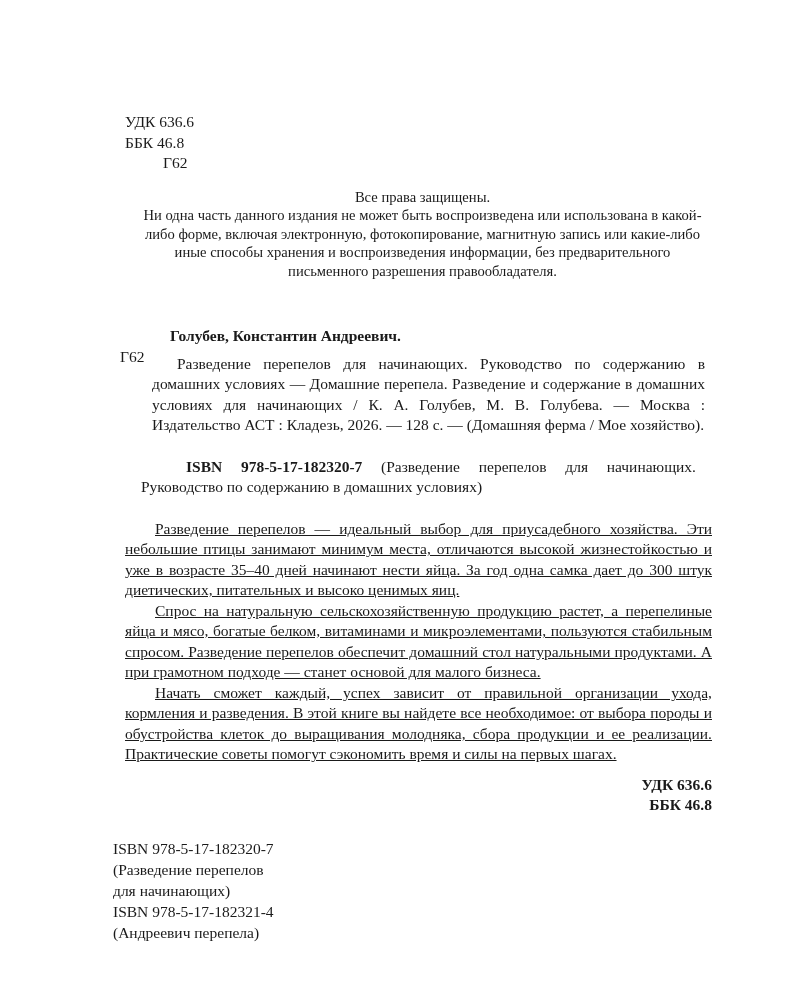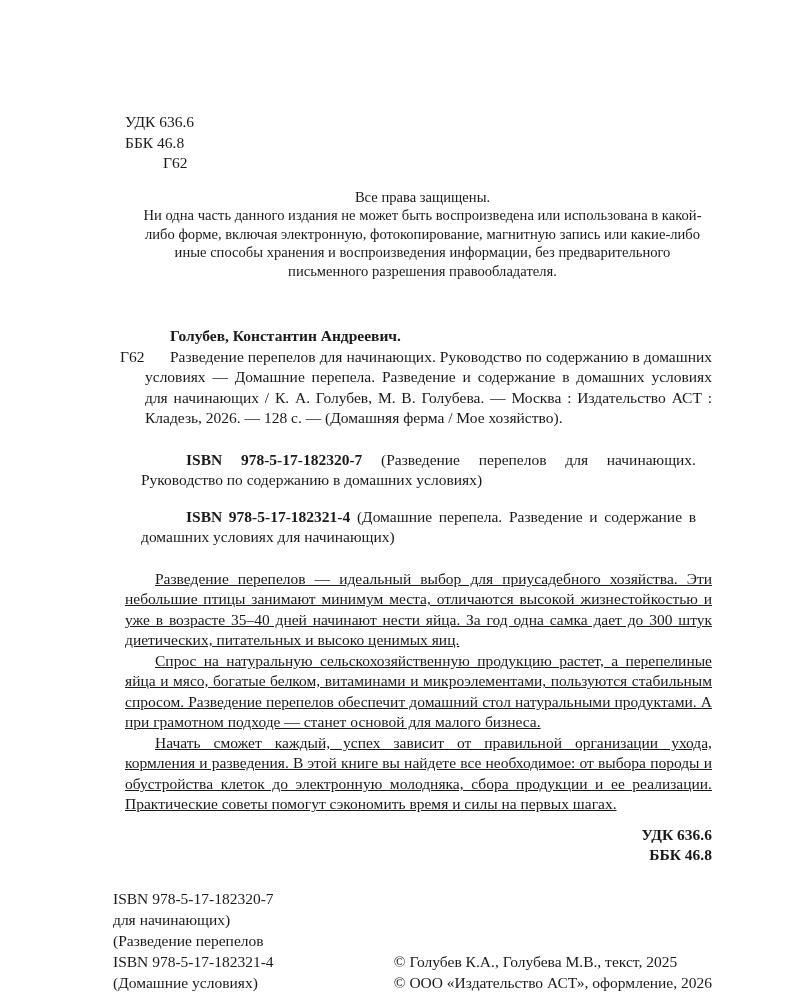--- a/index.html
+++ b/index.html
@@ -42,21 +42,21 @@
     margin: 9px 0 0 0;
     padding-left: 25px;
     font-weight: bold;
   }
   .biblio-code {
     position: absolute;
     left: -25px;
     top: 20.5px;
   }
   .biblio-desc {
-    margin: 0;
+    margin: 7px;
     text-align: justify;
     text-indent: 25px;
   }
 
   
   .isbn-block { margin-top: 21px; margin-left: 0; }
   .isbn-entry {
     margin: 16px;
     text-align: justify;
     text-indent: 45px;
@@ -107,41 +107,36 @@
   </div>
 
   <div class="biblio">
     <p class="biblio-author">Голубев, Константин Андреевич.</p>
     <span class="biblio-code">Г62</span>
     <p class="biblio-desc">Разведение перепелов для начинающих. Руководство по содержанию в домашних условиях — Домашние перепела. Разведение и содержание в домашних условиях для начинающих / К. А. Голубев, М. В. Голубева. — Москва : Издательство АСТ : Кладезь, 2026. — 128 с. — (Домашняя ферма / Мое хозяйство).</p>
   </div>
 
   <div class="isbn-block">
     <p class="isbn-entry"><span class="isbn-num">ISBN 978-5-17-182320-7</span> <span>(Разведение перепелов для начинающих. Руководство по содержанию в домашних условиях)</span></p>
-    <p class="isbn-entry"><span class="isbn-num">ISBN 978-5-17-182321-4</span> <span>(Домашние перепела. Разведение и содержание в домашних условиях для начинающих)</span></p>
   </div>
 
   <div class="annotation">
     <p>Разведение перепелов — идеальный выбор для приусадебного хозяйства. Эти небольшие птицы занимают минимум места, отличаются высокой жизнестойкостью и уже в возрасте 35–40 дней начинают нести яйца. За год одна самка дает до 300 штук диетических, питательных и высоко ценимых яиц.</p>
     <p>Спрос на натуральную сельскохозяйственную продукцию растет, а перепелиные яйца и мясо, богатые белком, витаминами и микроэлементами, пользуются стабильным спросом. Разведение перепелов обеспечит домашний стол натуральными продуктами. А при грамотном подходе — станет основой для малого бизнеса.</p>
-    <p>Начать сможет каждый, успех зависит от правильной организации ухода, кормления и разведения. В этой книге вы найдете все необходимое: от выбора породы и обустройства клеток до электронную молодняка, сбора продукции и ее реализации. Практические советы помогут сэкономить время и силы на первых шагах.</p>
+    <p>Начать сможет каждый, успех зависит от правильной организации ухода, кормления и разведения. В этой книге вы найдете все необходимое: от выбора породы и обустройства клеток до выращивания молодняка, сбора продукции и ее реализации. Практические советы помогут сэкономить время и силы на первых шагах.</p>
   </div>
 
   <div class="codes-bottom">
     <div>УДК 636.6</div>
     <div>ББК 46.8</div>
   </div>
 
   <div class="footer">
     <div class="footer-left">
       <div class="nowrap">ISBN 978-5-17-182320-7</div>
+      <div class="nowrap">(Разведение перепелов</div>
       <div class="nowrap">для начинающих)</div>
-      <div class="nowrap">(Разведение перепелов</div>
       <div class="nowrap">ISBN 978-5-17-182321-4</div>
-      <div class="nowrap">(Домашние условиях)</div>
-    </div>
-    <div class="footer-right">
-      <div class="nowrap">© Голубев К.А., Голубева М.В., текст, 2025</div>
-      <div class="nowrap">© ООО «Издательство АСТ», оформление, 2026</div>
+      <div class="nowrap">(Андреевич перепела)</div>
     </div>
   </div>
 
 </div>
 
 </body></html>

